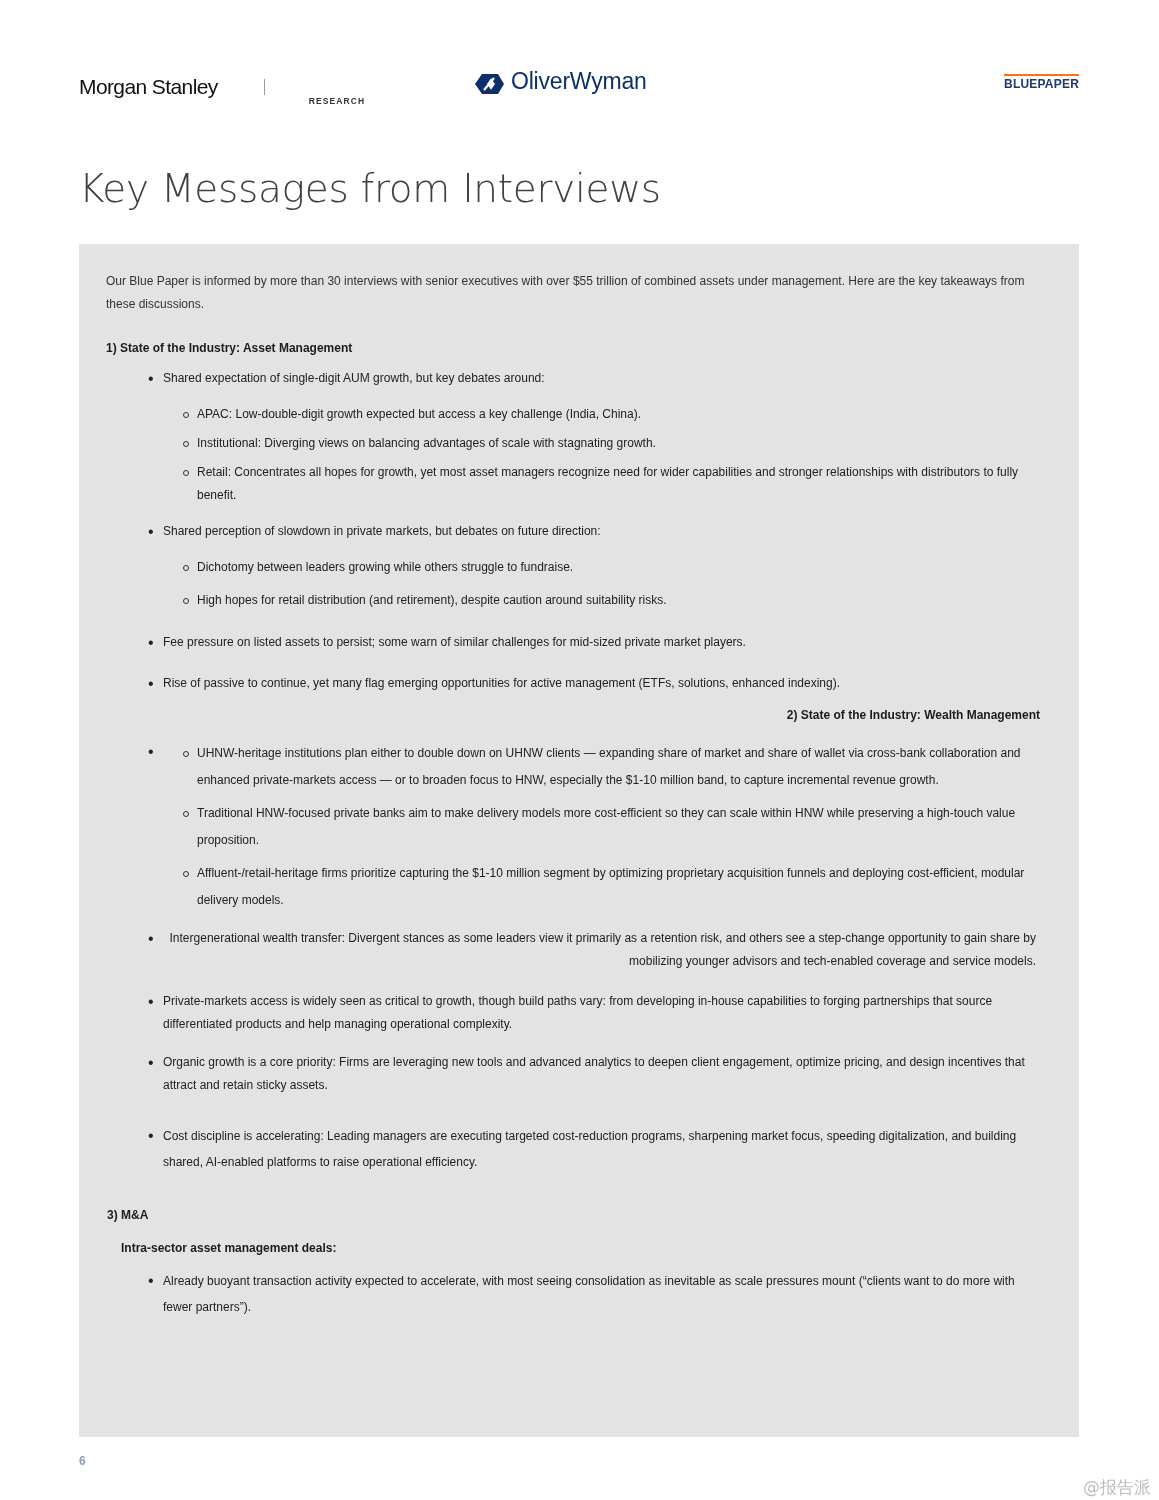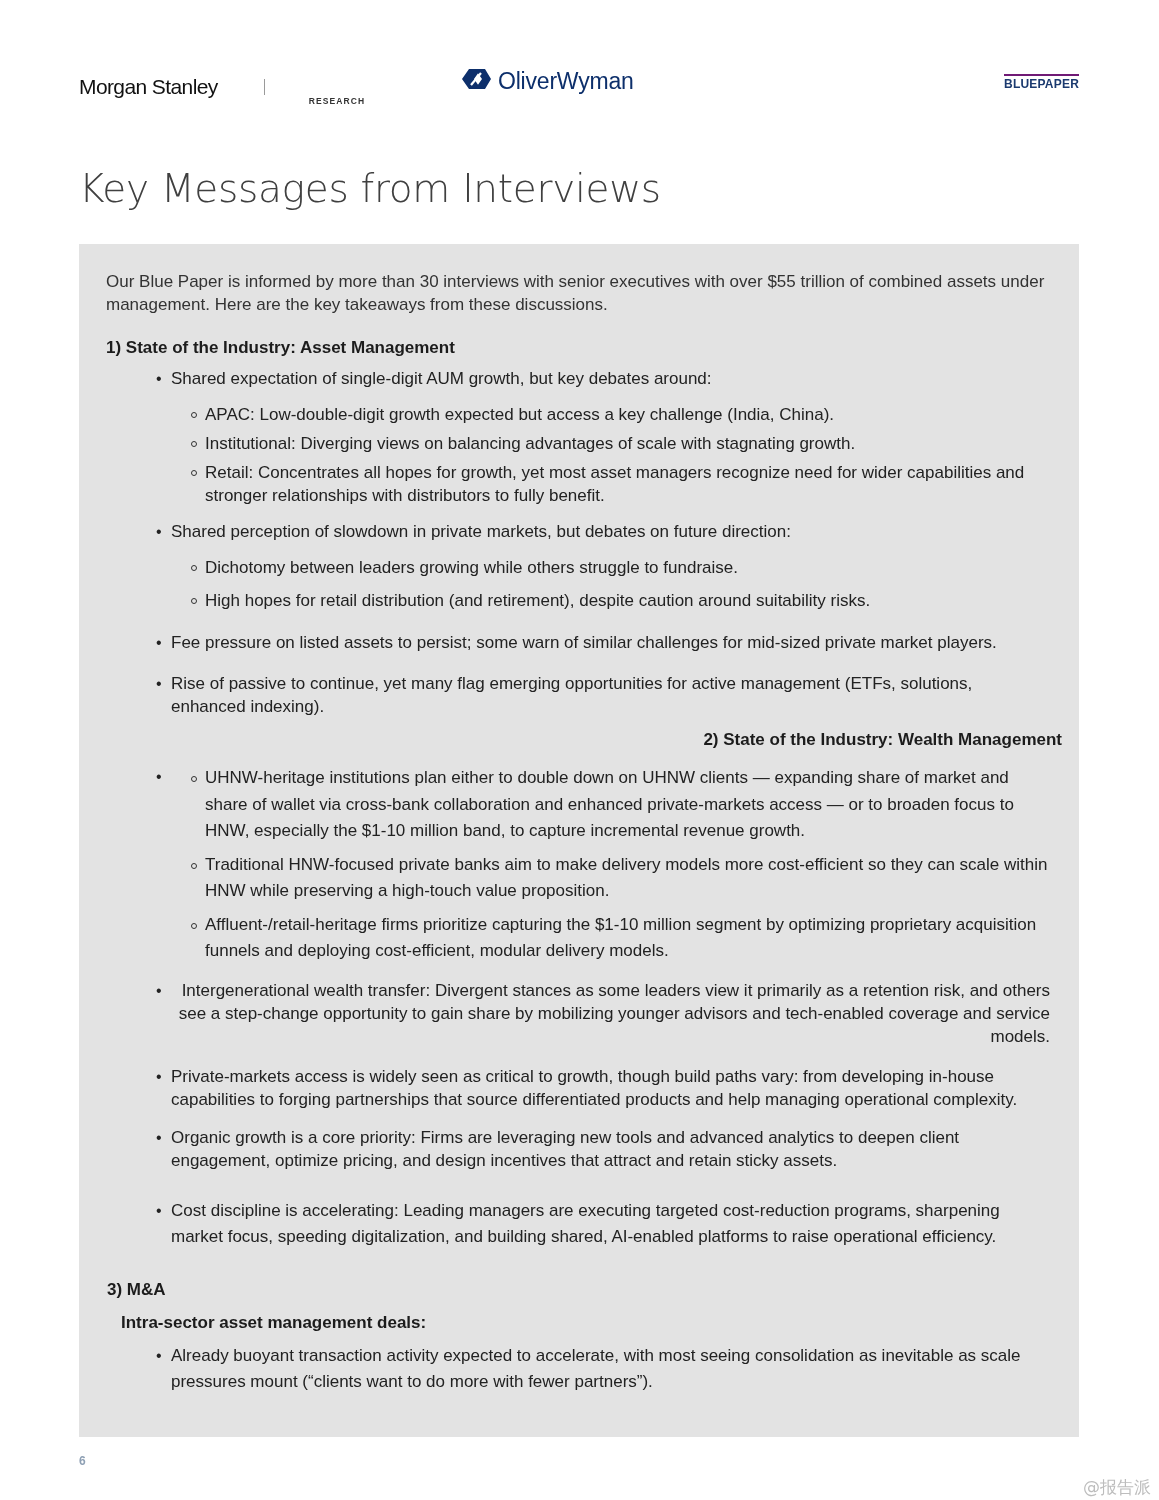--- a/index.html
+++ b/index.html
@@ -44,24 +44,24 @@
     .ms-research {
       font-family: "Liberation Sans", sans-serif;
       font-size: 8.5px;
       font-weight: bold;
       letter-spacing: 1.1px;
       color: #333;
       margin-top: 28px;
     }
     .ow-logo {
       position: absolute;
-      left: 460px;
+      left: 473px;
       top: 68px;
       display: flex;
-      align-items: flex-start;
+      align-items: flex-end;
     }
     .ow-icon {
       width: 32px;
       height: 22px;
       margin-right: 6px;
     }
     .ow-name {
       font-family: "Liberation Sans", sans-serif;
       font-size: 23px;
       color: #0d2f6b;
@@ -69,21 +69,21 @@
     }
     .bluepaper {
       position: absolute;
       right: 80px;
       top: 74px;
       font-family: "Liberation Sans", sans-serif;
       font-size: 12px;
       font-weight: bold;
       color: #1b3a6f;
       letter-spacing: 0.2px;
-      border-top: 2px solid #701a75;
+      border-top: 2px solid #f97316;
       padding-top: 2px;
       line-height: 12px;
     }
     .page-title {
       position: absolute;
       left: 79px;
       top: 166px;
       margin: 0;
       font-family: "DejaVu Sans", sans-serif;
       font-weight: 200;
@@ -92,39 +92,39 @@
       letter-spacing: -0.3px;
     }
     .content-box {
       position: absolute;
       left: 79px;
       top: 244px;
       width: 1000px;
       height: 1193px;
       background: #e3e3e3;
       box-sizing: border-box;
-      padding: 26px 17px 0 27px;
-      font-family: "Liberation Sans", sans-serif;
-      font-size: 17px;
+      padding: 26px 39px 0 27px;
+      font-family: "Liberation Sans", sans-serif;
+      font-size: 12px;
       color: #222;
     }
     .intro {
       margin: 0;
       line-height: 23px;
       color: #333;
     }
     .section-heading {
       font-weight: bold;
       margin: 0;
       line-height: 20px;
       color: #1c1c1c;
     }
     ul.l1 {
       list-style: none;
-      margin: 12px;
+      margin: 4px;
       padding: 0 0 0 53px;
     }
     ul.l1 > li {
       position: relative;
       line-height: 23px;
     }
     ul.l1 > li::before {
       content: "\2022";
       position: absolute;
       left: -15px;

